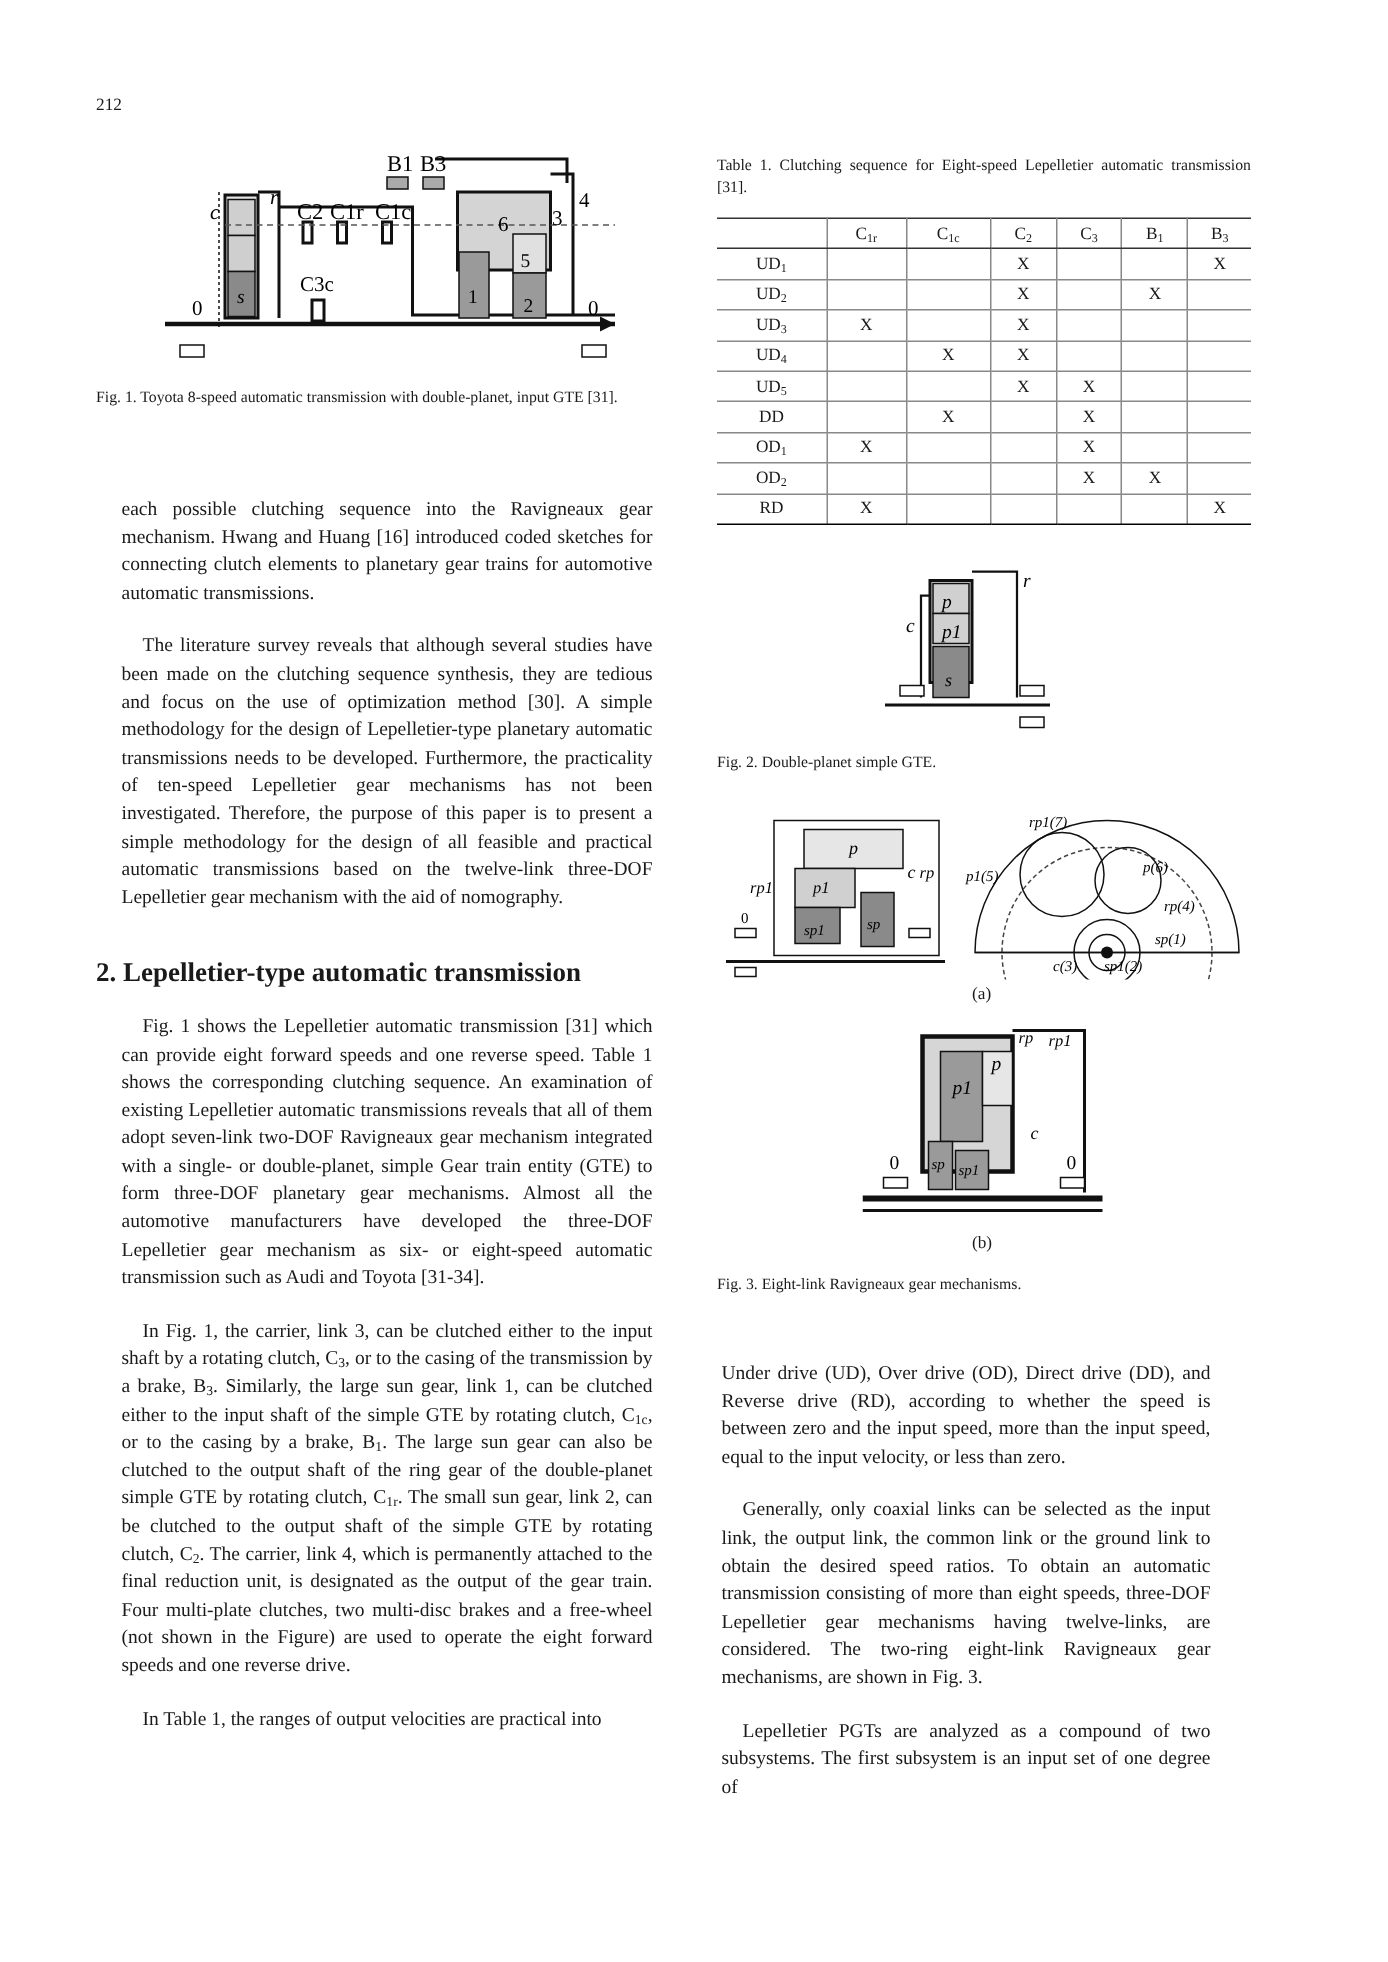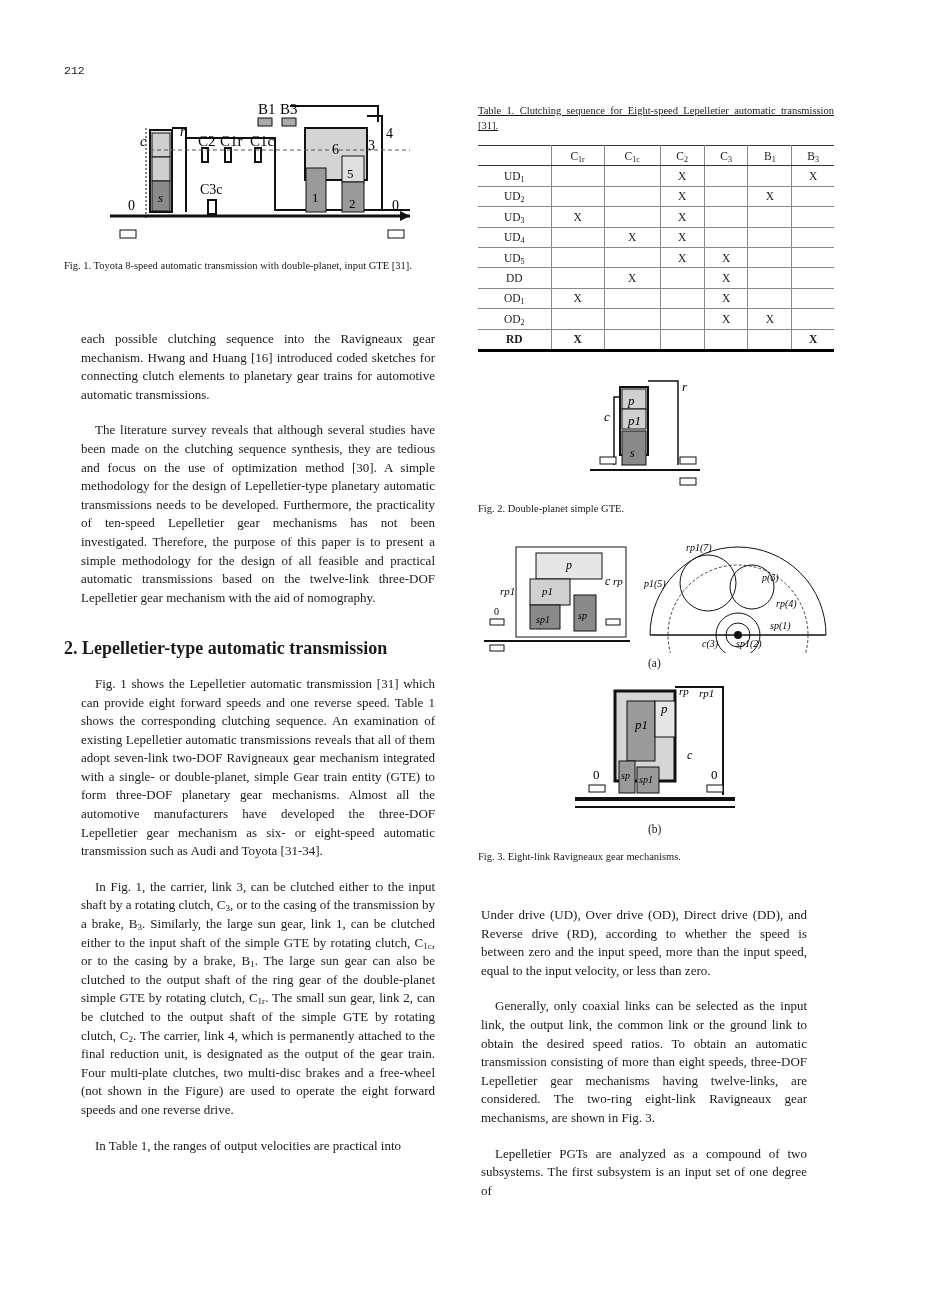--- a/index.html
+++ b/index.html
@@ -1,30 +1,30 @@
 <!DOCTYPE html>
 <html><head>
 <meta charset="utf-8">
 <style>
   html, body { margin: 0; padding: 0; background: #ffffff; }
   body { width: 925px; height: 1308px; position: relative; overflow: hidden;
          font-family: "Liberation Serif", serif; color: #1a1a1a; }
   .abs { position: absolute; }
-  .header { top: 64px; left: 0; width: 925px; height: 16px; font-size: 11.5px; font-family: Liberation Mono, monospace; }
+  .header { top: 64px; left: 0; width: 925px; height: 16px; font-size: 11.5px; }
   .header .pnum { position: absolute; left: 64px; top: 0; }
   .header .jref { position: absolute; left: 0; width: 925px; text-align: center; top: 0; font-style: italic; }
   .col-text { font-size: 13px; line-height: 18.6px; text-align: justify; }
   .col-text p { margin: 17px; text-indent: 14px; }
   .col-text p.noindent { text-indent: 0; }
   .caption { font-size: 10.5px; line-height: 15px; }
   .sec-head { font-size: 18px; font-weight: bold; }
   table.clutch { border-collapse: collapse; font-size: 11.5px; }
   table.clutch th, table.clutch td { border: 1px solid #888; height: 19.4px; text-align: center; font-weight: normal; padding: 0; }
   table.clutch thead th { border-top: 1px solid #333; border-bottom: 1px solid #333; }
-  table.clutch tr:last-child td { border-bottom: 3px solid #000000; font-weight: bold; }
+  table.clutch tr:last-child td { border-bottom: 1px solid #000000; }
   table.clutch th:first-child, table.clutch td:first-child { border-left: none; }
   table.clutch th:last-child, table.clutch td:last-child { border-right: none; }
   sub { font-size: 70%; vertical-align: -2px; line-height: 0; }
   svg text { font-family: "Liberation Serif", serif; }
 </style>
 </head>
 <body>
 
 <div class="abs header">
   <span class="pnum">212</span>
@@ -87,21 +87,21 @@
 
 <div class="abs col-text" style="left:64px; top:313px; width:388px;">
   <p class="noindent">each possible clutching sequence into the Ravigneaux gear mechanism. Hwang and Huang [16] introduced coded sketches for connecting clutch elements to planetary gear trains for automotive automatic transmissions.</p>
   <p>The literature survey reveals that although several studies have been made on the clutching sequence synthesis, they are tedious and focus on the use of optimization method [30]. A simple methodology for the design of Lepelletier-type planetary automatic transmissions needs to be developed. Furthermore, the practicality of ten-speed Lepelletier gear mechanisms has not been investigated. Therefore, the purpose of this paper is to present a simple methodology for the design of all feasible and practical automatic transmissions based on the twelve-link three-DOF Lepelletier gear mechanism with the aid of nomography.</p>
   <div class="sec-head" style="margin-top:32px; margin-bottom:10px;">2. Lepelletier-type automatic transmission</div>
   <p>Fig. 1 shows the Lepelletier automatic transmission [31] which can provide eight forward speeds and one reverse speed. Table 1 shows the corresponding clutching sequence. An examination of existing Lepelletier automatic transmissions reveals that all of them adopt seven-link two-DOF Ravigneaux gear mechanism integrated with a single- or double-planet, simple Gear train entity (GTE) to form three-DOF planetary gear mechanisms. Almost all the automotive manufacturers have developed the three-DOF Lepelletier gear mechanism as six- or eight-speed automatic transmission such as Audi and Toyota [31-34].</p>
   <p><span>In Fig. 1, the carrier, link 3, can be clutched either to the input shaft by a rotating clutch, C</span><sub>3</sub><span>, or to the casing of the transmission by a brake, B</span><sub>3</sub><span>. Similarly, the large sun gear, link 1, can be clutched either to the input shaft of the simple GTE by rotating clutch, C</span><sub>1c</sub><span>, or to the casing by a brake, B</span><sub>1</sub><span>. The large sun gear can also be clutched to the output shaft of the ring gear of the double-planet simple GTE by rotating clutch, C</span><sub>1r</sub><span>. The small sun gear, link 2, can be clutched to the output shaft of the simple GTE by rotating clutch, C</span><sub>2</sub><span>. The carrier, link 4, which is permanently attached to the final reduction unit, is designated as the output of the gear train. Four multi-plate clutches, two multi-disc brakes and a free-wheel (not shown in the Figure) are used to operate the eight forward speeds and one reverse drive.</span></p>
   <p>In Table 1, the ranges of output velocities are practical into</p>
 </div>
 
-<div class="abs caption" style="left:478px; top:103px; width:356px; text-align:justify;text-decoration:underline;">Table 1. Clutching sequence for Eight-speed Lepelletier automatic transmission [31].</div>
+<div class="abs caption" style="left:478px; top:103px; width:356px; text-align:justify;">Table 1. Clutching sequence for Eight-speed Lepelletier automatic transmission [31].</div>
 <div class="abs" style="left:478px; top:145px; width:356px;">
   <table class="clutch" style="width:356px;">
     <thead>
       <tr id="thead-row">
           <th><span></span><sub></sub></th>
           <th><span>C</span><sub>1r</sub></th>
           <th><span>C</span><sub>1c</sub></th>
           <th><span>C</span><sub>2</sub></th>
           <th><span>C</span><sub>3</sub></th>
           <th><span>B</span><sub>1</sub></th>

